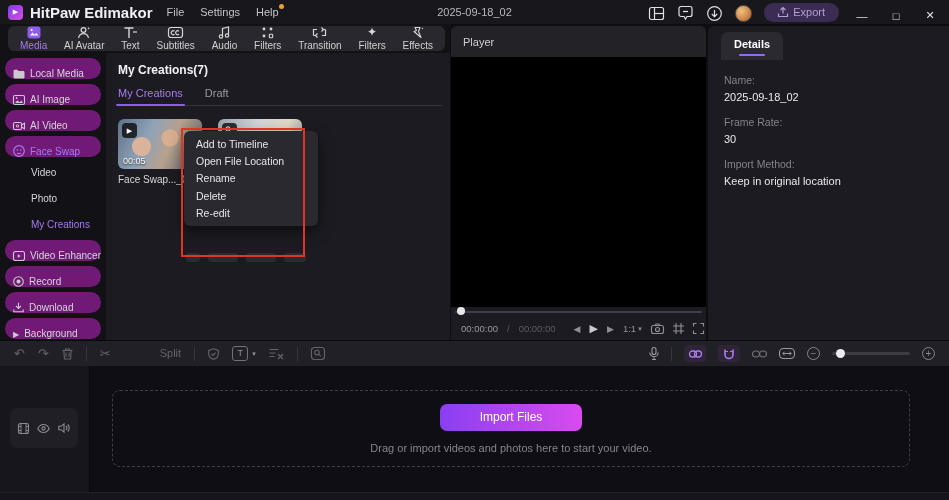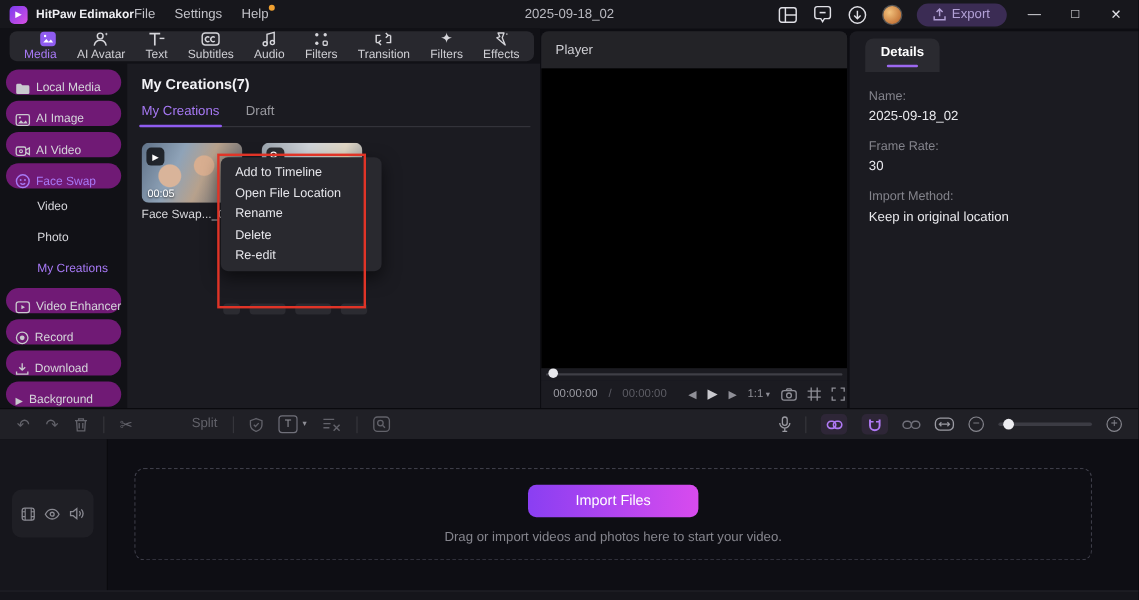--- a/index.html
+++ b/index.html
@@ -2,37 +2,37 @@
 <html><head>
 <meta charset="utf-8">
 <style>
   * { margin:0; padding:0; box-sizing:border-box; }
   body { background:#000; font-family:"Liberation Sans", sans-serif; }
   .window { position:relative; width:949px; height:500px; background:#0d0d12; overflow:hidden; color:#e9e9ee; }
 
   
   .titlebar { position:absolute; top:0; left:0; right:0; height:24px; background:#17171c; display:flex; align-items:center; padding:0 8px; }
   .logo { width:15px; height:15px; border-radius:4px; background:linear-gradient(135deg,#7a3bf0,#d94fe0); display:flex; align-items:center; justify-content:center; font-size:7px; color:#fff; margin-right:7px; }
-  .appname { font-size:10px; font-weight:bold; color:#f0f0f4; }
+  .appname { font-size:15px; font-weight:bold; color:#f0f0f4; margin-right:14px; }
   .menu-item { font-size:11px; color:#c2c2c8; margin-right:16px; position:relative; cursor:default; }
   .menu-dot { position:absolute; top:-2px; right:-5px; width:5px; height:5px; border-radius:50%; background:#f0a030; }
   .doc-title { position:absolute; left:50%; transform:translateX(-50%); font-size:11px; color:#b8b8bf; }
-  .tb-right { margin-left:auto; display:flex; align-items:center; gap:12px; }
+  .tb-right { margin-left:auto; display:flex; align-items:flex-end; gap:12px; }
   .tb-ic { width:17px; height:17px; display:flex; align-items:center; justify-content:center; }
   .avatar { width:17px; height:17px; border-radius:50%; background:radial-gradient(circle at 35% 35%, #f2c27d, #c87b3e 70%, #8a4f22); border:1px solid #555; }
   .export-btn { height:19px; padding:0 14px; border-radius:10px; background:#3b2c54; color:#b2a0d6; font-size:11px; display:flex; align-items:center; gap:5px; }
   .winctl { font-size:11px; color:#e0e0e6; width:22px; text-align:center; }
 
   
   .main-row { position:absolute; top:24px; left:0; width:949px; height:316px; display:flex; background:#0d0d12; }
   .left-col { width:450px; display:flex; flex-direction:column; background:#111116; }
   .ribbon { margin:2px 5px 0 8px; height:31px; background:#28282e; border-radius:6px; display:flex; align-items:center; justify-content:space-between; padding:0 12px; }
   .rtab { display:flex; flex-direction:column; align-items:center; gap:1px; font-size:10px; color:#cfcfd4; cursor:default; }
   .rtab svg { display:block; }
-  .rtab.active { color:#a779f5;align-items:flex-end; }
+  .rtab.active { color:#a779f5; }
   .left-body { flex:1; display:flex; margin-top:2px; }
 
   
   .sidebar { width:106px; padding:5px 5px; display:flex; flex-direction:column; gap:5px; }
   .pill { height:21px; border-radius:11px; background:#701a75; display:flex; align-items:flex-end; gap:5px; padding:0 8px; font-size:10px; color:#d5d5da; white-space:nowrap; }
   .pill svg { flex:0 0 auto; }
   .pill.purple { color:#a779f5; }
   .subitem { height:21px; display:flex; align-items:center; padding-left:26px; font-size:10px; color:#d5d5da; }
   .subitem.purple { color:#a779f5; }
 

